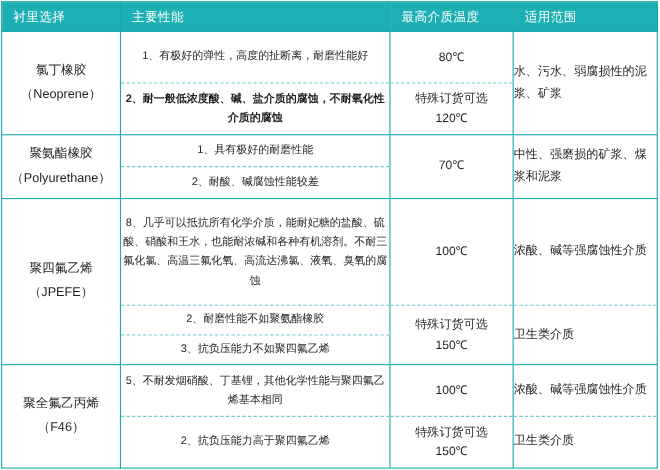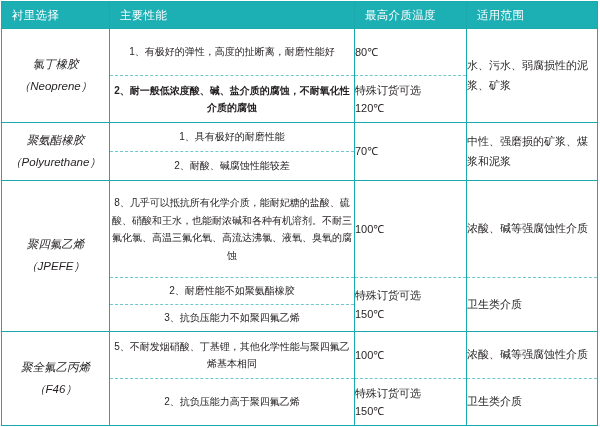--- a/index.html
+++ b/index.html
@@ -49,30 +49,30 @@
   .col-b { width: 245px; }
   .col-c { width: 112px; }
   .col-d { width: 131px; }
 
   td.cat {
     text-align: center;
     font-size: 11.5px;
     color: #231f20;
     line-height: 1.9;
     padding: 4px 2px;
-    font-style: italic;
   }
   td.prop {
     font-size: 10px;
     color: #231f20;
     padding: 7px 9px 7px 10px;
     line-height: 1.75;
     text-align: center;
   }
   td.temp {
+    text-align: center;
     font-size: 11px;
     color: #231f20;
     line-height: 1.65;
     padding: 5px 4px;
   }
   td.scope {
     font-size: 11px;
     color: #231f20;
     padding: 6px 8px 6px 10px;
     line-height: 1.75;

